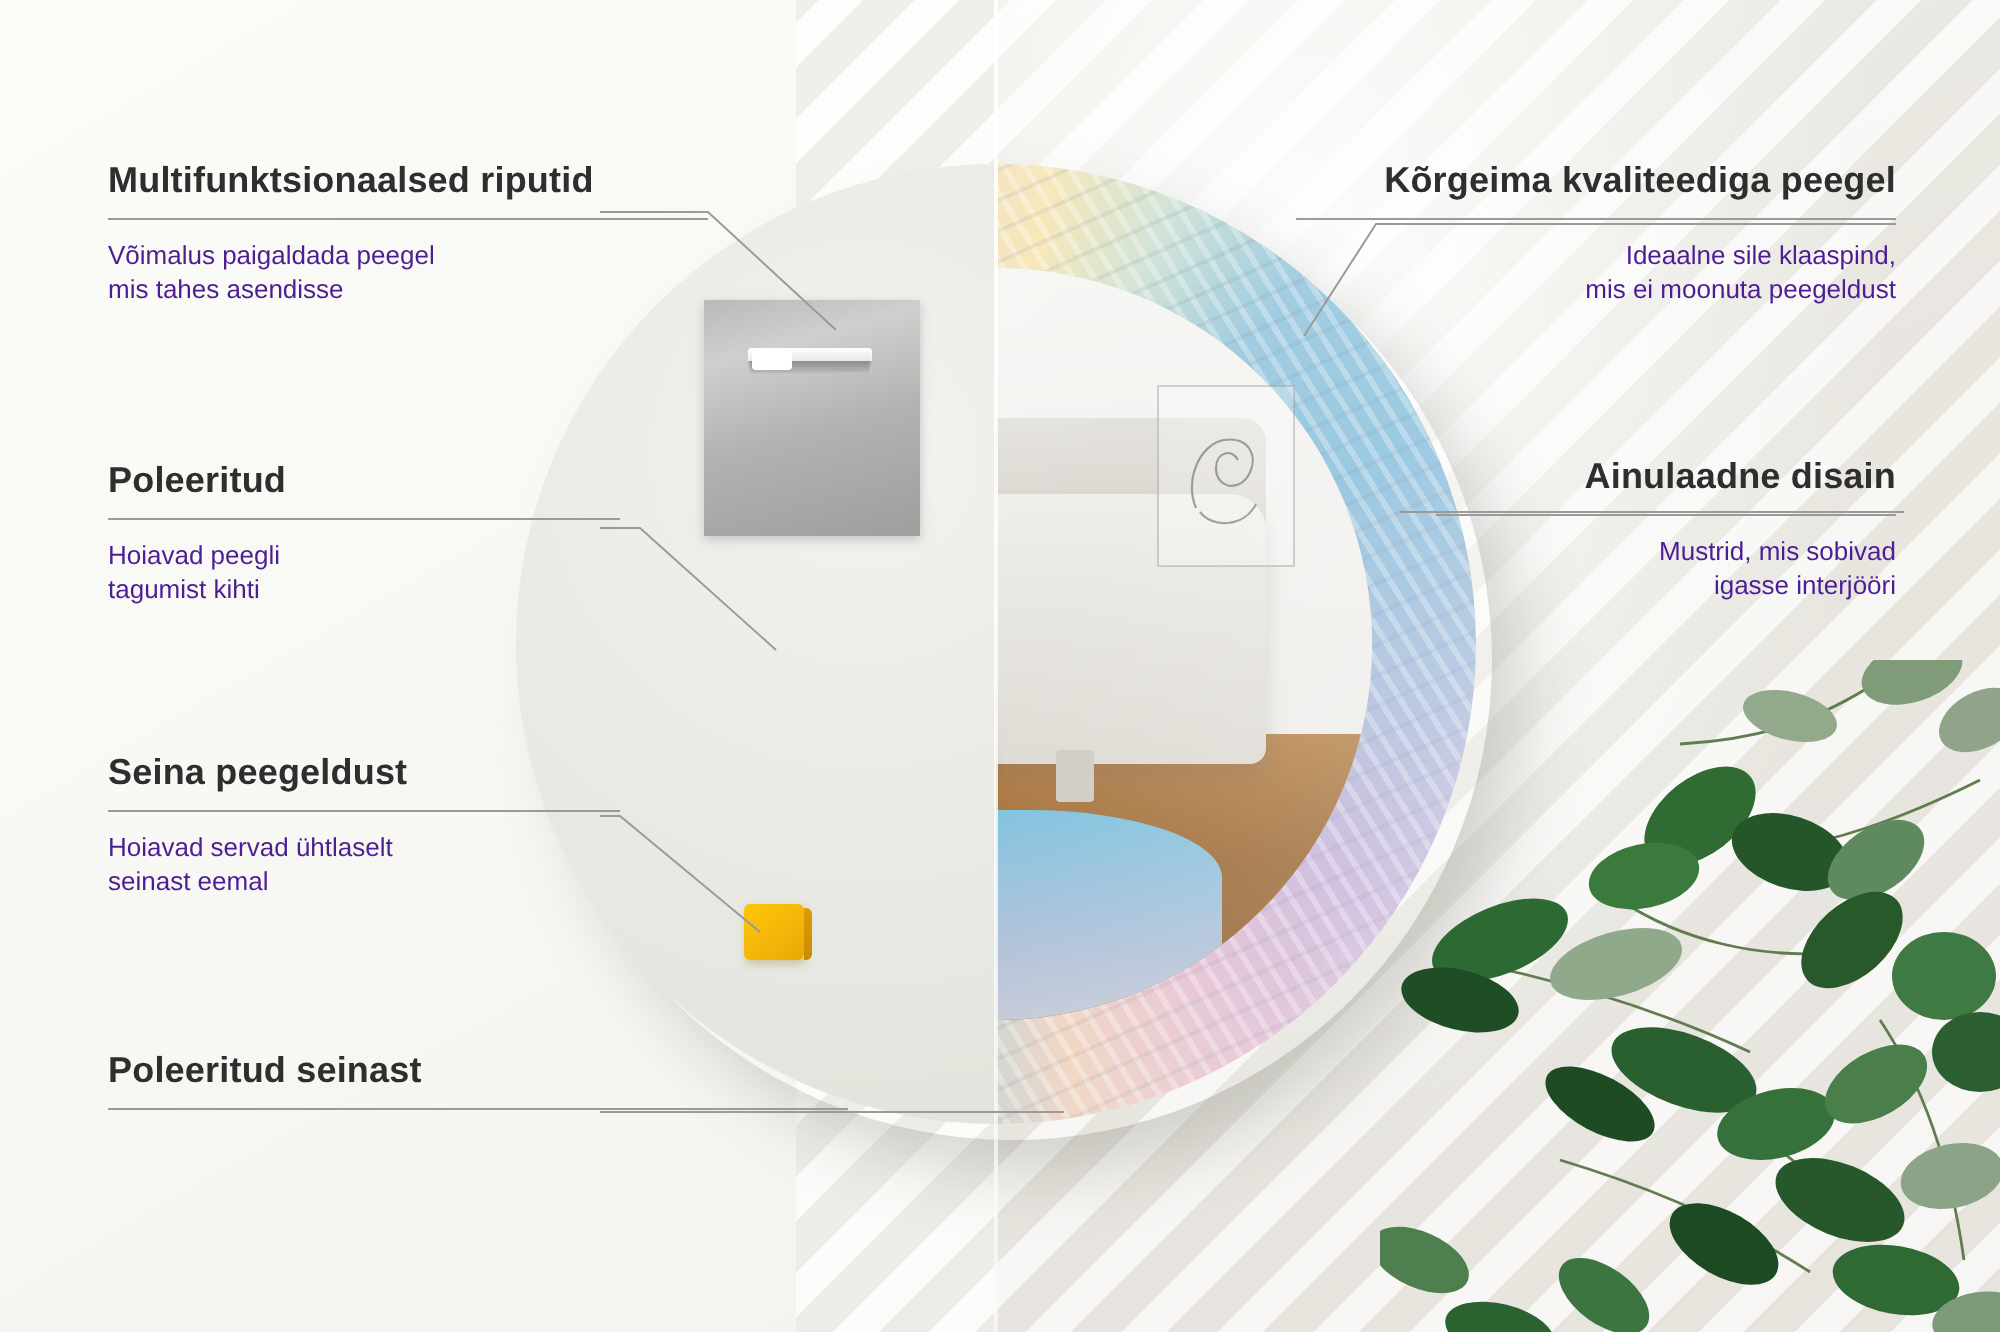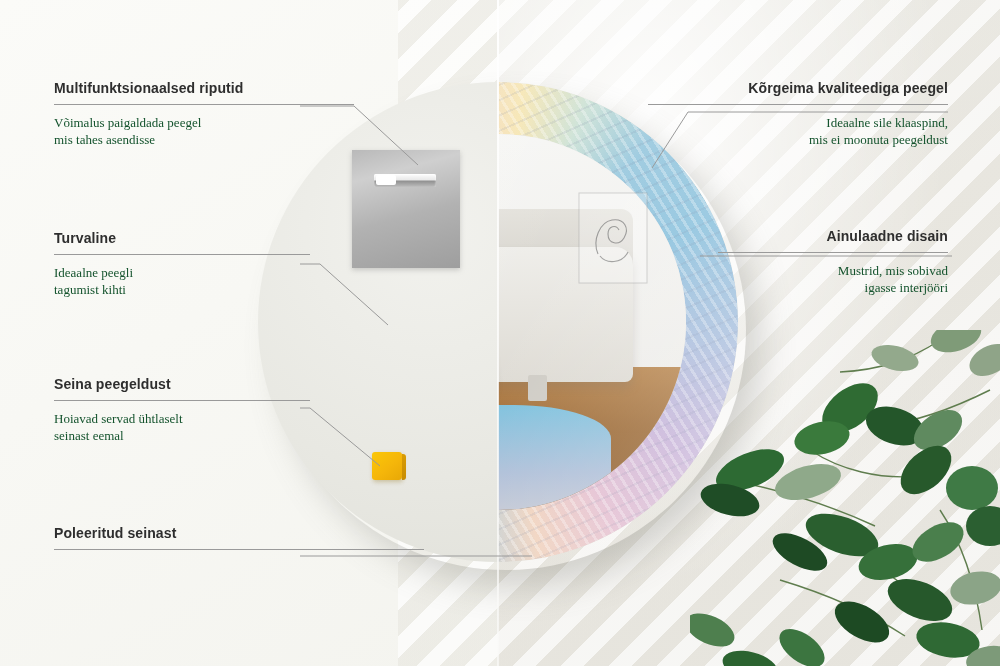--- a/index.html
+++ b/index.html
@@ -169,28 +169,28 @@
     content:""; position:absolute; right:-4px; top:2px; width:4px; height:26px;
     background:linear-gradient(180deg,#d99c05,#c78c04); border-radius:0 3px 3px 0;
   }
 
   
   .leaves { position:absolute; left:690px; top:330px; width:320px; height:340px; z-index:5; }
 
   
   .callout { position:absolute; z-index:8; }
   .callout .title {
-    font-size:14px; font-weight:bold; color:#2e2e2e; letter-spacing:.1px;
+    font-size:18px; font-weight:bold; color:#2e2e2e; letter-spacing:.1px;
     white-space:nowrap;
   }
   .callout .rule {
     height:1px; background:#9a9a9a; margin:8px 0 9px 0;
   }
   .callout .desc {
-    font-size:13px; line-height:17px; color:#14532d; white-space:pre-line;font-family:Liberation Serif, serif;
+    font-size:13px; line-height:17px; color:#4c1d95; white-space:pre-line;
   }
   .callout.left { text-align:left; }
   .callout.right { text-align:right; }
 
   .c1 { left:54px; top:80px; width:300px; }
   .c2 { left:54px; top:230px; width:256px; }
   .c3 { left:54px; top:376px; width:256px; }
   .c4 { left:54px; top:525px; width:370px; }
   .c5 { right:52px; top:80px; width:300px; }
   .c6 { right:52px; top:228px; width:230px; }
@@ -312,23 +312,23 @@
   </svg>
 
   <div class="callout left c1">
     <div class="title">Multifunktsionaalsed riputid</div>
     <div class="rule"></div>
     <div class="desc">Võimalus paigaldada peegel
 mis tahes asendisse</div>
   </div>
 
   <div class="callout left c2">
-    <div class="title">Turvaline</div>
-    <div class="rule"></div>
-    <div class="desc">Ideaalne peegli
+    <div class="title">Poleeritud</div>
+    <div class="rule"></div>
+    <div class="desc">Hoiavad peegli
 tagumist kihti</div>
   </div>
 
   <div class="callout left c3">
     <div class="title">Seina peegeldust</div>
     <div class="rule"></div>
     <div class="desc">Hoiavad servad ühtlaselt
 seinast eemal</div>
   </div>
 

